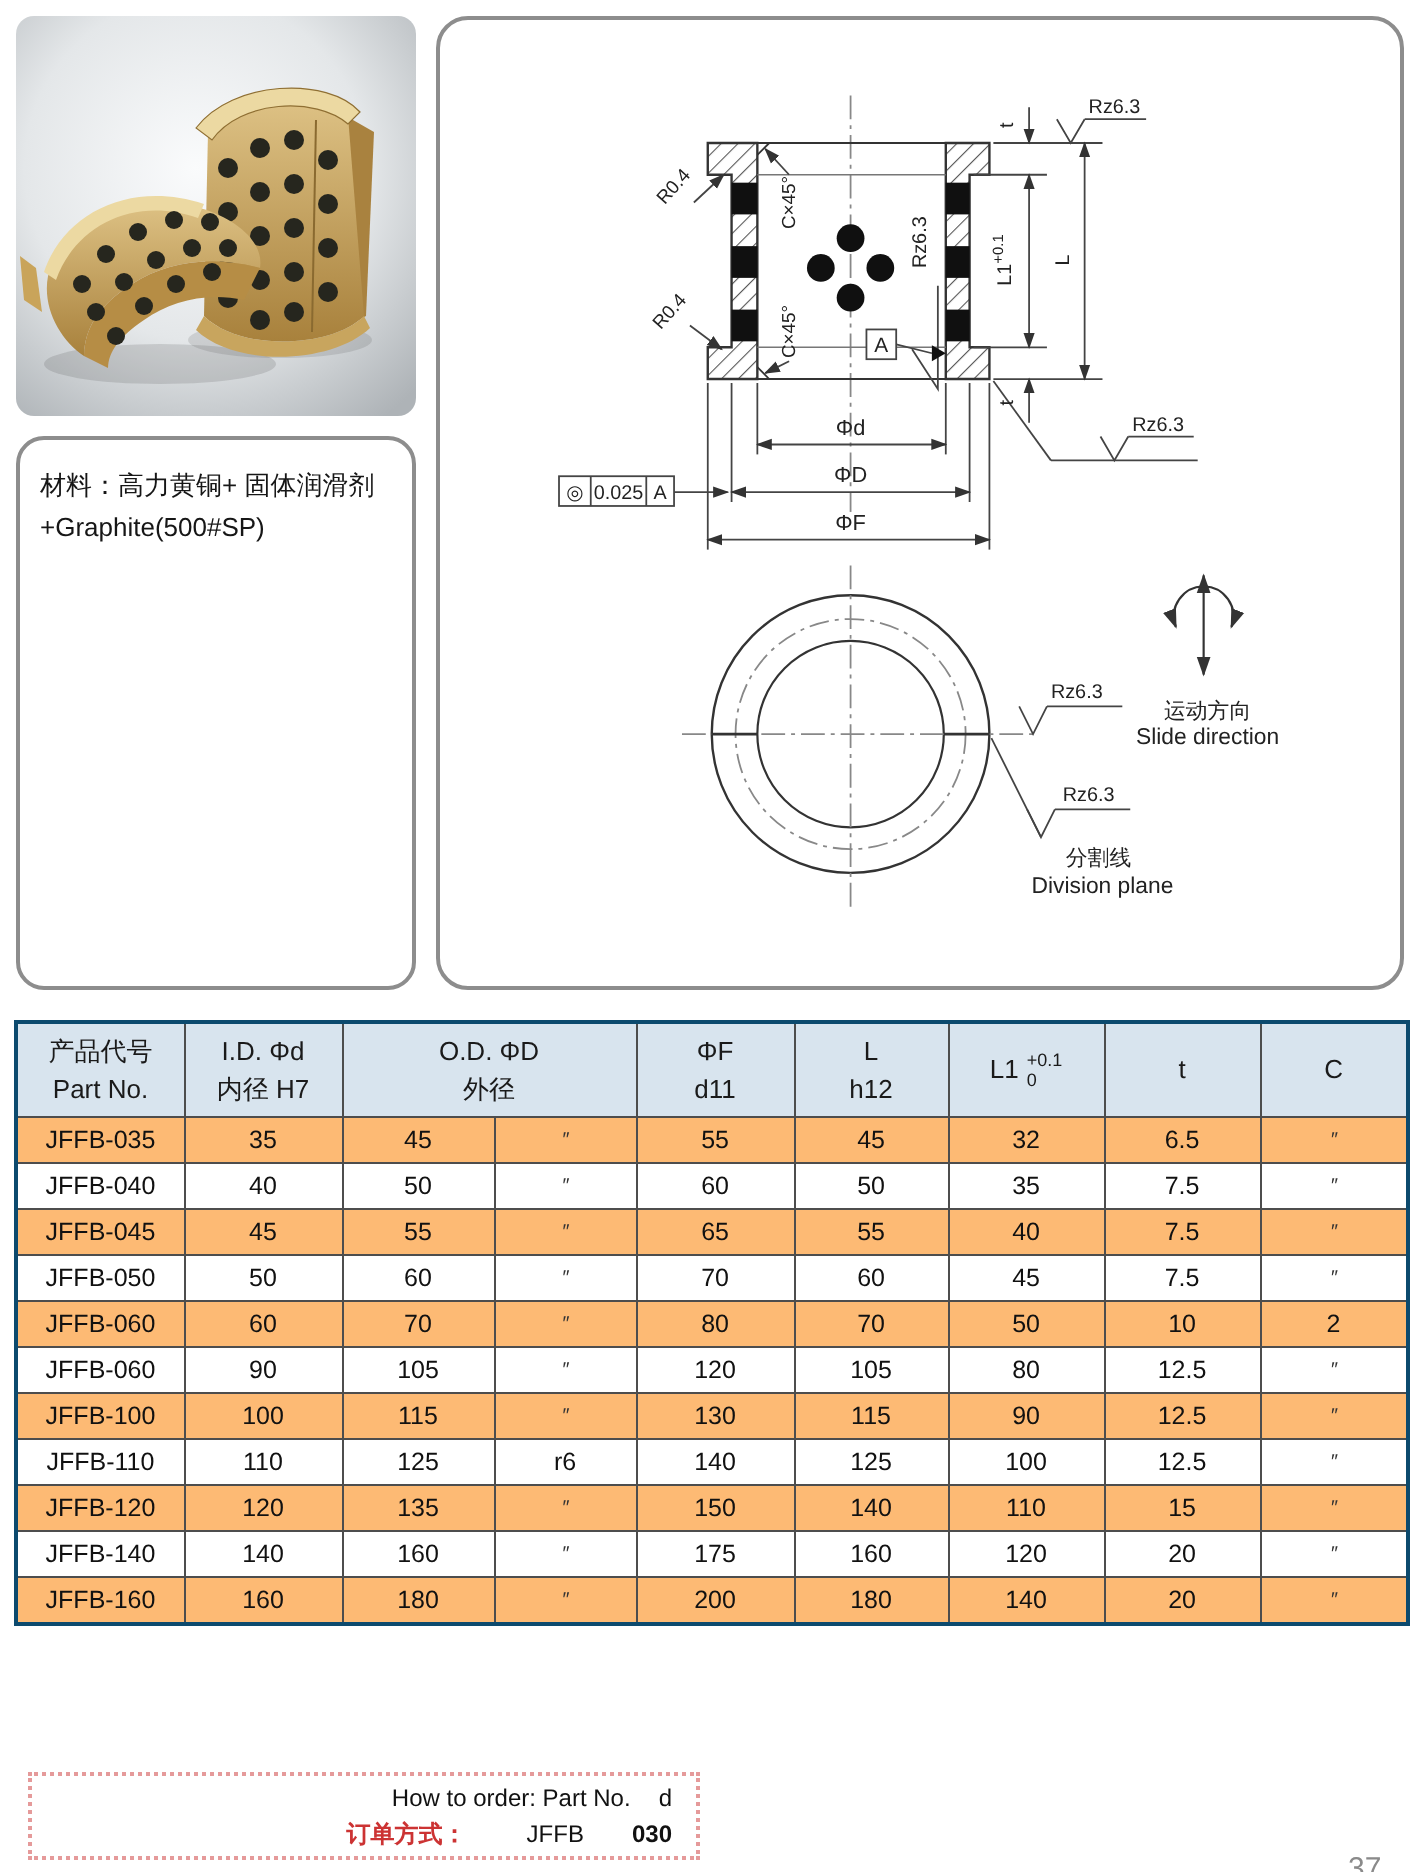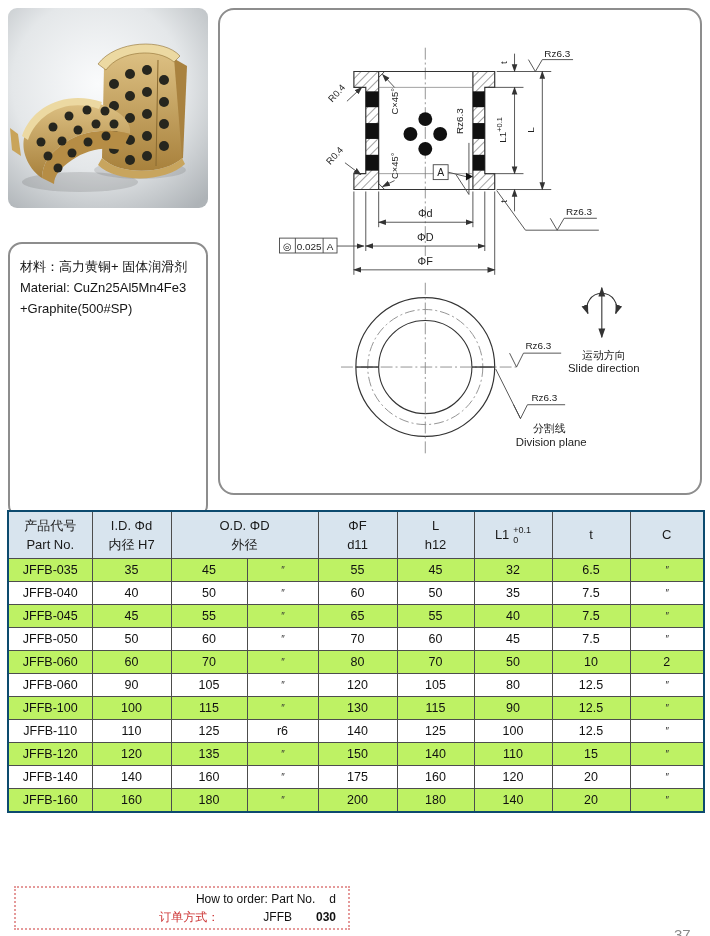--- a/index.html
+++ b/index.html
@@ -5,46 +5,46 @@
   html,body{margin:0;padding:0;background:#fff;}
   .page{position:relative;width:710px;height:936px;background:#fff;overflow:hidden;
         font-family:"Liberation Sans","DejaVu Sans",sans-serif;color:#1a1a1a;}
   
   .photo-box{position:absolute;left:8px;top:8px;width:200px;height:200px;
              border-radius:9px;overflow:hidden;}
   .photo-box svg{display:block;}
   
   .material-box{position:absolute;left:8px;top:218px;width:200px;height:277px;
                 border:2px solid #8d8d8d;border-radius:14px;box-sizing:border-box;
-                padding:13px 10px;font-size:13px;line-height:1.6;color:#161616;margin-top:24px;}
+                padding:13px 10px;font-size:13px;line-height:1.6;color:#161616;}
   
   .drawing-box{position:absolute;left:218px;top:8px;width:484px;height:487px;
                border:2px solid #8d8d8d;border-radius:16px;box-sizing:border-box;overflow:hidden;}
   .drawing-box svg{display:block;width:480px;height:483px;}
   svg text{font-family:"Liberation Sans","DejaVu Sans",sans-serif;fill:#222;}
   
   .spec-table{position:absolute;left:7px;top:510px;width:696px;border-collapse:collapse;
               table-layout:fixed;border:2px solid #0c4a6e;}
   .spec-table th,.spec-table td{border:1px solid #4d4d4d;text-align:center;
               vertical-align:middle;padding:0;overflow:hidden;}
   .spec-table thead th{background:#d8e4ee;height:46px;font-weight:normal;
               font-size:13px;line-height:1.5;}
   .spec-table tbody td{height:22px;font-size:12.5px;color:#111;}
-  .spec-table tbody tr.alt{background:#bef264;}
+  .spec-table tbody tr.alt{background:#fdba74;}
   .spec-table td.ditto{font-size:10px;font-style:italic;color:#333;}
   .tol{display:inline-flex;flex-direction:column;font-size:9px;line-height:1.15;
        vertical-align:middle;margin-left:4px;text-align:left;}
   .l1head{display:inline-flex;align-items:center;}
   
   .order-box{position:absolute;left:14px;top:886px;width:336px;height:44px;
              border:2px dotted #e59a9a;box-sizing:border-box;padding:2px 12px;
              font-size:12px;line-height:1.5;color:#111;text-align:right;}
   .order-line1 .order-d{margin-left:14px;}
-  .order-line2 .red{color:#cc3333;}
-  .order-line2 .v1{margin-left:44px;}
+  .order-line2 .red{color:#cc3333;font-weight:bold;}
+  .order-line2 .v1{margin-left:30px;}
   .order-line2 .v2{margin-left:24px;font-weight:bold;}
   .page-num{position:absolute;left:674px;top:926px;font-size:15px;color:#8a8a8a;}
 </style>
 </head>
 <body>
 
 <div class="page">
 
   <div class="photo-box">
     <svg viewBox="0 0 200 200" width="200" height="200">
@@ -116,21 +116,20 @@
             <circle cx="64" cy="145" r="4.5"></circle>
             <circle cx="80" cy="134" r="4.5"></circle>
             <circle cx="98" cy="128" r="4.5"></circle>
         </g>
       </g>
     </svg>
   </div>
 
   <div class="material-box">
     <div class="cn">材料：高力黄铜+ 固体润滑剂</div>
-    <div>Material: CuZn25Al5Mn4Fe3</div>
     <div>+Graphite(500#SP)</div>
   </div>
 
   <div class="drawing-box">
     <svg viewBox="0 0 484 487">
       <defs>
         <pattern id="hatch" width="6" height="6" patternUnits="userSpaceOnUse" patternTransform="rotate(45)">
           <rect width="6" height="6" fill="#fff"></rect>
           <line x1="0" y1="0" x2="0" y2="6" stroke="#555" stroke-width="1.1"></line>
         </pattern>

